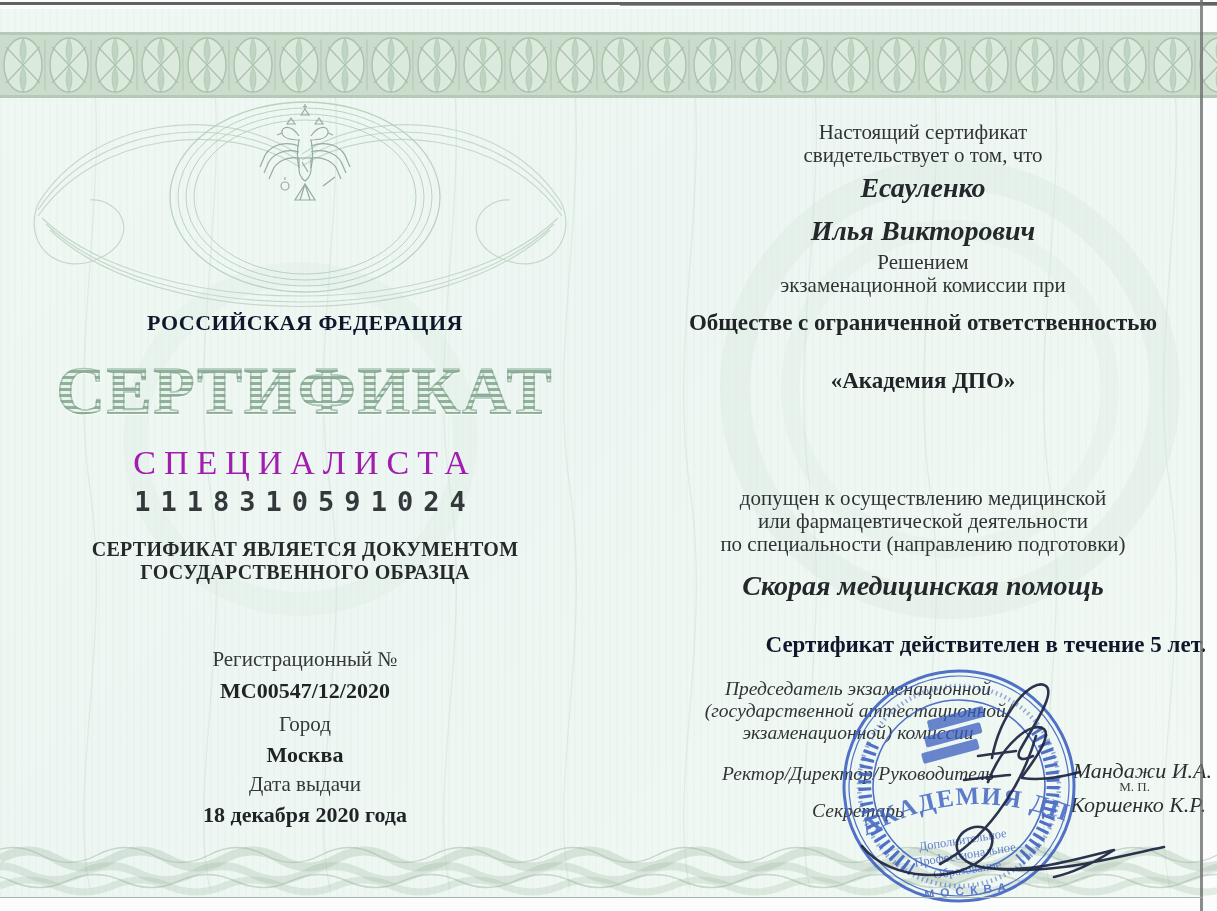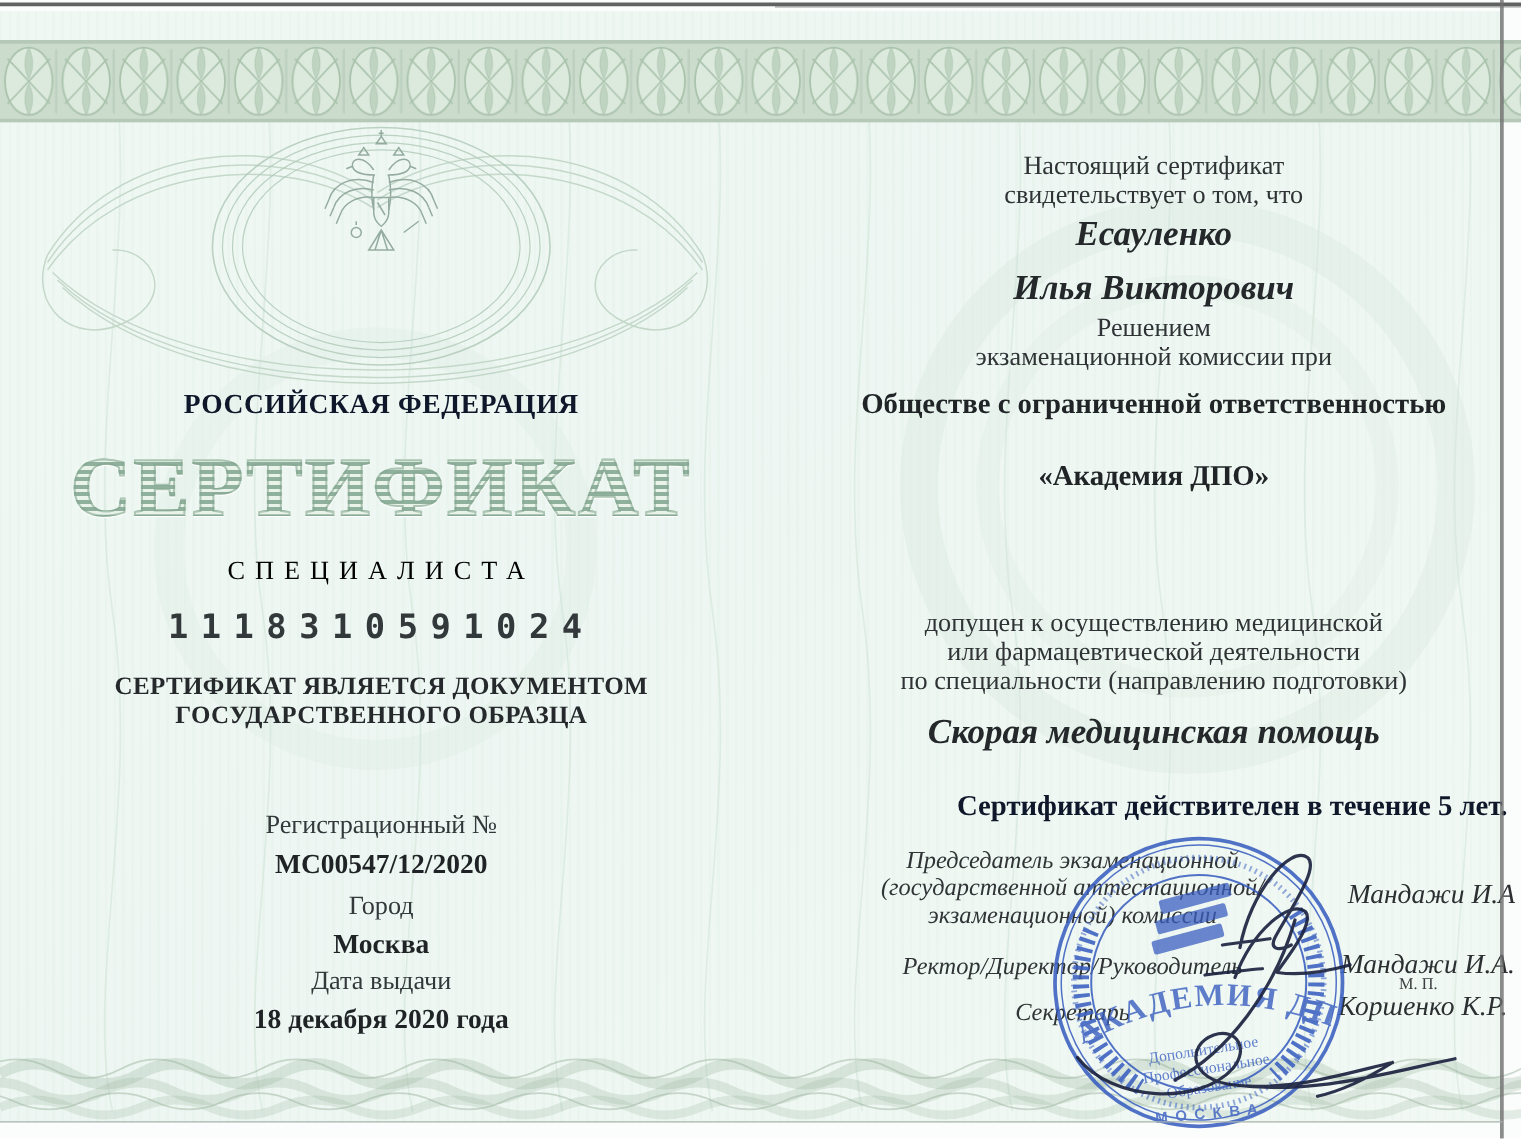--- a/index.html
+++ b/index.html
@@ -19,21 +19,21 @@
   .ctr{text-align:center;}
   
   .left-col{position:absolute;left:22px;top:0;width:566px;height:911px;}
   .country{position:absolute;left:0;top:297px;width:566px;font-size:22px;font-weight:700;
            letter-spacing:.5px;color:#0f172a;margin-top:13px;}
   .cert-title{position:absolute;left:0;top:352px;width:566px;font-size:67px;font-weight:700;letter-spacing:2px;
        background:repeating-linear-gradient(180deg,#8fb09d 0 3px,#e9f3ea 3px 6px);
        -webkit-background-clip:text;background-clip:text;color:transparent;
        -webkit-text-stroke:1.6px rgba(134,168,146,.62);
        filter:drop-shadow(0 1px 0 rgba(255,255,255,.85));}
-  .cert-sub{position:absolute;left:0;top:444px;width:566px;font-size:21px;letter-spacing:8px;color:#000000;}
+  .cert-sub{position:absolute;left:0;top:444px;width:566px;font-size:34px;letter-spacing:8px;color:#a21caf;}
   .cert-num{position:absolute;left:0;top:486px;width:566px;font-family:"DejaVu Sans Mono",monospace;
             font-size:27px;font-weight:700;letter-spacing:10px;color:#33383b;}
   .doc-line{position:absolute;left:0;width:566px;font-size:20px;font-weight:700;color:#26292b;letter-spacing:.3px;}
   .lbl{position:absolute;left:0;width:566px;font-size:21px;color:#33383a;}
   .val{position:absolute;left:0;width:566px;font-size:22px;font-weight:700;color:#1f2325;}
   
   .right-col{position:absolute;left:640px;top:0;width:580px;height:911px;}
   .r-body{position:absolute;left:0;width:566px;font-size:21px;color:#2f3335;}
   .r-name{position:absolute;left:0;width:566px;font-size:28px;font-weight:700;font-style:italic;color:#24282a;}
   .r-bold{position:absolute;left:0;width:566px;font-size:23px;font-weight:700;color:#202426;}
@@ -160,21 +160,20 @@
     <div class="r-bold ctr" style="top:368px;">«Академия ДПО»</div>
     <div class="r-body ctr" style="top:486px;">допущен к осуществлению медицинской</div>
     <div class="r-body ctr" style="top:509px;">или фармацевтической деятельности</div>
     <div class="r-body ctr" style="top:532px;">по специальности (направлению подготовки)</div>
     <div class="r-spec ctr" style="top:570px;">Скорая медицинская помощь</div>
     <div class="r-valid ctr" style="top:632px;">Сертификат действителен в течение 5 лет.</div>
 
     <div class="role" style="top:678px;">Председатель экзаменационной</div>
     <div class="role" style="top:700px;">(государственной аттестационной/</div>
     <div class="role" style="top:722px;">экзаменационной) комиссии</div>
-    <div class="sig-name" style="top:702px;right:8px;">Мандажи И.А</div>
 
     <div class="role" style="top:763px;">Ректор/Директор/Руководитель</div>
     <div class="sig-name" style="top:758px;right:8px;">Мандажи И.А.</div>
     <div class="seal-mark" style="top:779px;right:70px;">М. П.</div>
 
     <div class="role" style="top:800px;">Секретарь</div>
     <div class="sig-name" style="top:792px;right:14px;">Коршенко К.Р.</div>
   </div>
 
   <svg class="stamp-svg" width="252" height="250" viewBox="0 0 252 250">

